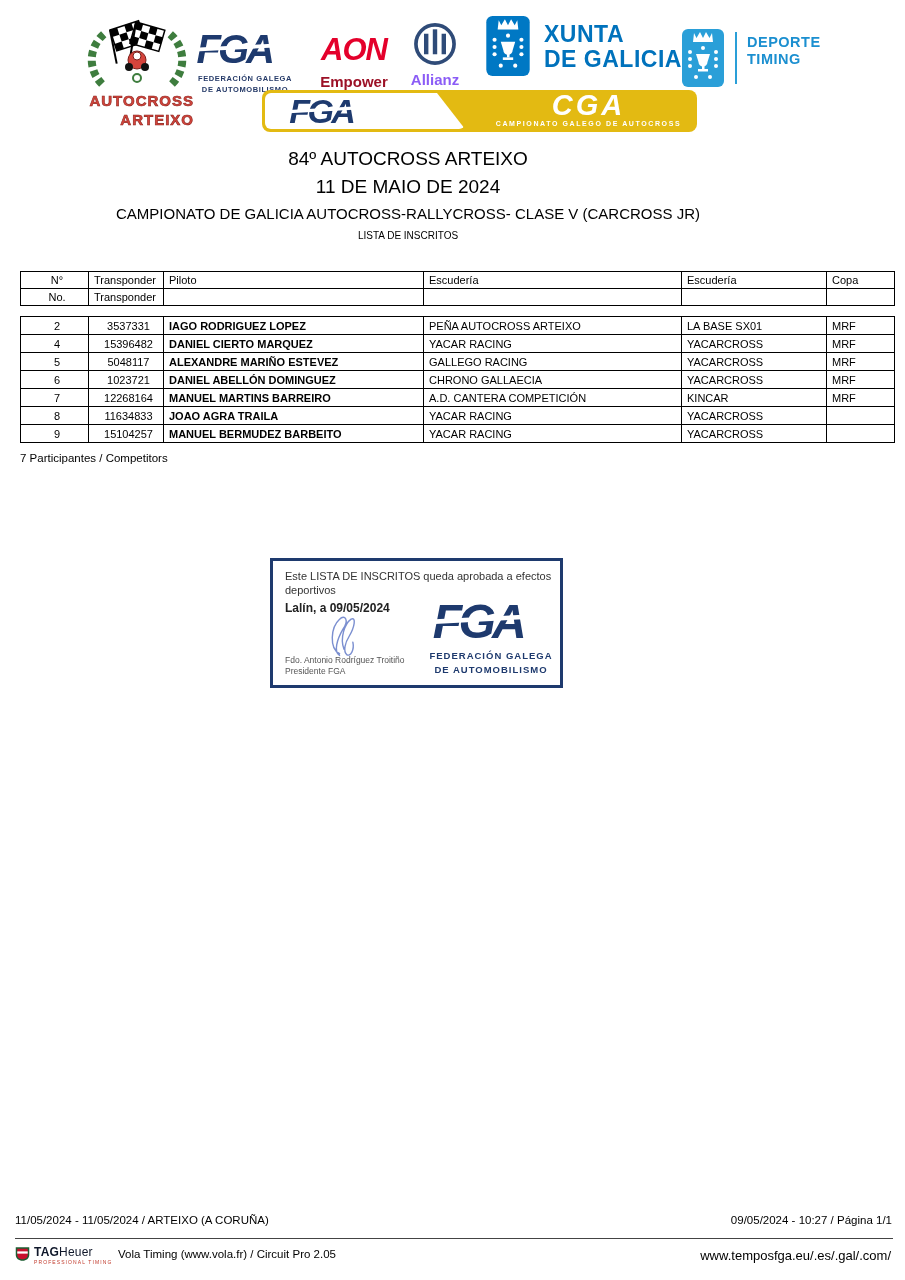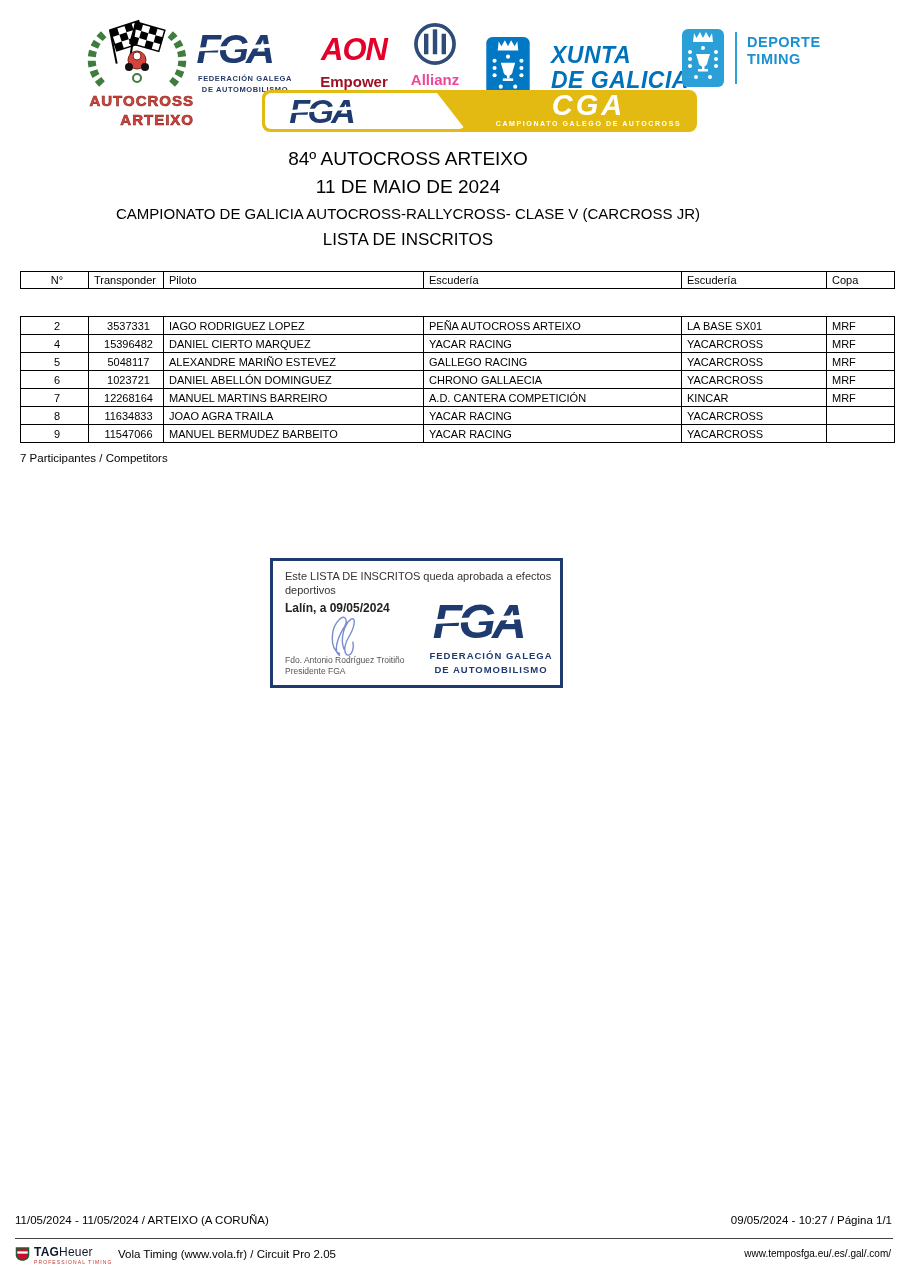--- a/index.html
+++ b/index.html
@@ -11,49 +11,49 @@
   
   .arteixo { left:80px; top:14px; width:114px; text-align:right; }
   .arteixo .word { font-weight:bold; font-size:15px; letter-spacing:1px; color:#d5443c;
                    -webkit-text-stroke:0.6px #8a241d; line-height:1.25; }
   .fga-top { left:194px; top:28px; width:102px; text-align:center; }
   .fga-caption { font-size:7.5px; font-weight:bold; color:#253a68; letter-spacing:0.6px; line-height:1.4; }
   .aon { left:308px; top:34px; width:92px; text-align:center; }
   .aon-name { font-size:31px; font-weight:800; color:#e4002b; letter-spacing:-1px; line-height:1; font-style:italic; }
   .aon-tag { font-size:15px; font-weight:bold; color:#9c1126; margin-top:8px; }
   .allianz { left:401px; top:22px; width:68px; text-align:center; }
-  .allianz-name { font-size:15px; font-weight:bold; color:#ec4899; margin-top:1px; }
-  .xunta { left:481px; top:36px; display:flex; gap:16px; align-items:flex-start;font-style:italic; }
+  .allianz-name { font-size:15px; font-weight:bold; color:#8b5cf6; margin-top:1px; }
+  .xunta { left:481px; top:15px; display:flex; gap:9px; align-items:flex-start; }
   .xunta-text { font-size:23px; font-weight:600; color:#0072bc; line-height:1.08; letter-spacing:0.5px; padding-top:7px; }
   .deporte { left:681px; top:28px; display:flex; gap:10px; align-items:flex-start; }
   .deporte-bar { width:2px; height:52px; background:#2a9fd8; margin-top:4px; }
   .deporte-text { font-size:14.5px; font-weight:bold; color:#1b8fd0; line-height:1.15; letter-spacing:0.5px; padding-top:6px; }
 
   
   .banner { left:262px; top:90px; width:435px; height:42px; background:#e3ba12; border-radius:8px; }
   .banner-white { position:absolute; left:3px; top:3px; bottom:3px; width:200px; background:#fff;
                   border-radius:6px; clip-path:polygon(0 0, 86% 0, 100% 100%, 0 100%);
                   display:flex; align-items:center; padding-left:18px; }
   .cga-text { position:absolute; left:218px; right:0; top:0; bottom:0; text-align:center; }
   .cga-big { font-size:29px; font-weight:800; font-style:italic; color:#fff; letter-spacing:3px; line-height:30px; }
   .cga-sub { font-size:7px; font-weight:bold; color:#fff; letter-spacing:1.6px; }
 
   
   .t-center { left:0; width:816px; text-align:center; }
   .t1 { top:148px; font-size:19px; }
   .t2 { top:176px; font-size:19px; }
   .t3 { top:205px; font-size:15px; }
-  .t4 { top:230px; font-size:17px; }
+  .t4 { top:230px; font-size:10px; }
 
   
   table.grid { border-collapse:collapse; table-layout:fixed; width:874px; font-size:11px; }
   table.grid td { border:1.5px solid #000; height:17px; padding:0 0 0 5px; overflow:hidden; white-space:nowrap; }
   table.grid.data td { height:18px; }
   td.c { text-align:center; padding:0; }
-  td.b { font-weight:normal;margin-left:18px; }
+  td.b { font-weight:bold;margin-left:18px; }
   .hdr-table { left:20px; top:271px; }
   .data-table { left:20px; top:316px; }
   .summary { left:20px; top:452px; font-size:11.5px; }
 
   
   .stamp { left:270px; top:558px; width:293px; height:130px; border:3px solid #1e3a6e; background:#fff; }
   .stamp-line { position:absolute; left:12px; font-size:11px; color:#333; }
   .stamp-date { position:absolute; left:12px; top:40px; font-size:12px; font-weight:bold; color:#222; }
   .stamp-signer { position:absolute; left:12px; top:94px; font-size:8.5px; color:#555; line-height:1.3; }
   .stamp-fga { position:absolute; left:152px; top:36px; width:132px; text-align:center; }
@@ -63,21 +63,21 @@
   .f-left1 { left:15px; top:1214px; font-size:11.5px; }
   .f-right1 { right:13px; top:1214px; font-size:11.5px; }
   .f-line { left:15px; top:1238px; width:878px; border-top:1.5px solid #444; }
   .f-row2 { left:15px; top:1245px; width:878px; height:22px; }
   .tag-wrap { position:absolute; left:0; top:1px; display:flex; align-items:flex-start; gap:4px; }
   .tag-text { line-height:1; }
   .tag-brand { font-size:12px; color:#0f172a; letter-spacing:0.2px; }
   .tag-brand .tag-bold { font-weight:bold; }
   .tag-sub { font-size:5px; color:#c0392b; letter-spacing:1.1px; margin-top:2px; }
   .vola { position:absolute; left:103px; top:3px; font-size:11.5px; }
-  .website { position:absolute; right:2px; top:3px; font-size:10px; }
+  .website { position:absolute; right:2px; top:3px; font-size:13px; }
 </style>
 </head>
 <body>
 
 <div class="page">
 
   <div class="abs arteixo">
     <svg width="114" height="74" viewBox="0 0 114 74">
       <path d="M22,70 C8,56 8,34 24,20" stroke="#3e7d3e" stroke-width="8" fill="none" stroke-dasharray="6 4"></path>
       <path d="M92,70 C106,56 106,34 90,20" stroke="#3e7d3e" stroke-width="8" fill="none" stroke-dasharray="6 4"></path>
@@ -211,20 +211,28 @@
       </colgroup>
     <tbody>
         <tr>
       <td class="c">N°</td>
       <td>Transponder</td>
       <td>Piloto</td>
       <td>Escudería</td>
       <td>Escudería</td>
       <td>Copa</td>
     </tr>
+    <tr>
+      <td class="c">No.</td>
+      <td>Transponder</td>
+      <td></td>
+      <td></td>
+      <td></td>
+      <td></td>
+    </tr>
   </tbody>
     </table>
 
   <table class="abs grid data data-table">
     <colgroup>
         <col style="width:68px">
         <col style="width:75px">
         <col style="width:260px">
         <col style="width:258px">
         <col style="width:145px">
@@ -274,21 +282,21 @@
     <tr>
       <td class="c">8</td>
       <td class="c">11634833</td>
       <td class="b">JOAO AGRA TRAILA</td>
       <td>YACAR RACING</td>
       <td>YACARCROSS</td>
       <td></td>
     </tr>
     <tr>
       <td class="c">9</td>
-      <td class="c">11547066</td>
+      <td class="c">15104257</td>
       <td class="b">MANUEL BERMUDEZ BARBEITO</td>
       <td>YACAR RACING</td>
       <td>YACARCROSS</td>
       <td></td>
     </tr>
   </tbody>
     </table>
 
   <div class="abs summary">7 Participantes / Competitors</div>
 

